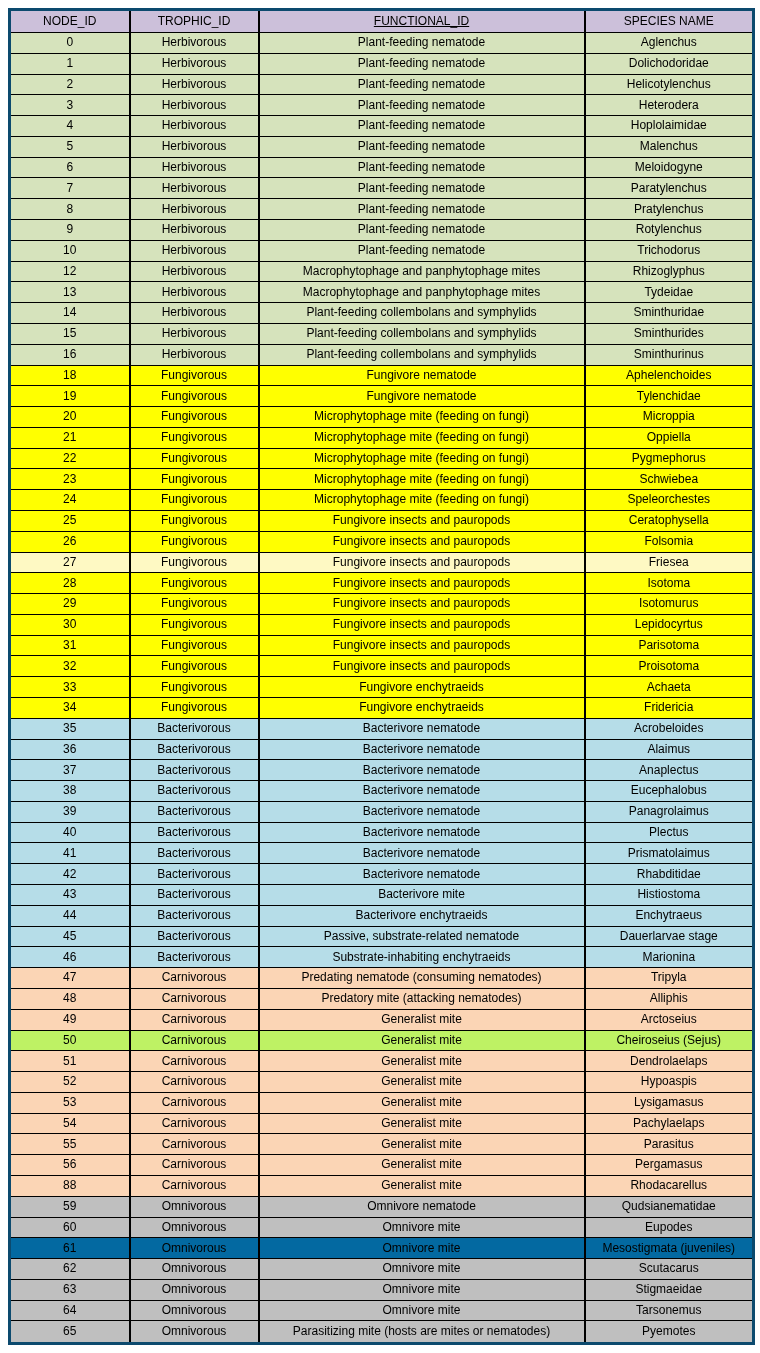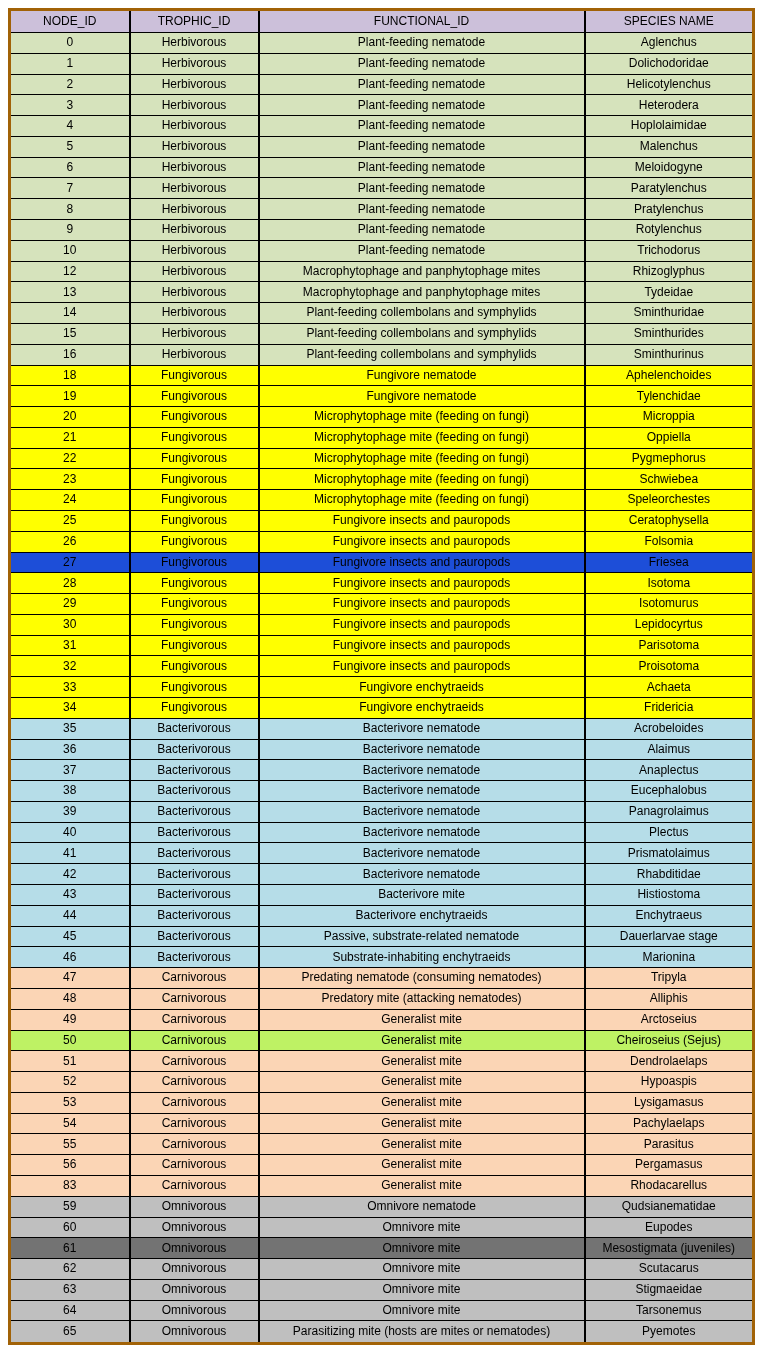--- a/index.html
+++ b/index.html
@@ -14,21 +14,21 @@
     box-sizing: border-box;
     padding: 8px;
     background: #ffffff;
     font-family: "Liberation Sans", sans-serif;
   }
   table.species-table {
     border-collapse: collapse;
     table-layout: fixed;
     width: 744px;
     height: 1337px;
-    border: 3px solid #a16207;
+    border: 3px solid #0c4a6e;
   }
   table.species-table th,
   table.species-table td {
     border-top: 1px solid #000000;
     border-bottom: 1px solid #000000;
     border-left: 2px solid #000000;
     border-right: 2px solid #000000;
     padding: 0 2px;
     text-align: center;
     vertical-align: middle;
@@ -56,21 +56,21 @@
     <colgroup>
       <col class="c-node">
       <col class="c-trophic">
       <col class="c-func">
       <col class="c-species">
     </colgroup>
     <thead>
       <tr id="header-row">
           <th style="background: rgb(204, 192, 218);">NODE_ID</th>
           <th style="background: rgb(204, 192, 218);">TROPHIC_ID</th>
-          <th style="background: rgb(204, 192, 218);">FUNCTIONAL_ID</th>
+          <th style="background: rgb(204, 192, 218); text-decoration: underline;">FUNCTIONAL_ID</th>
           <th style="background: rgb(204, 192, 218);">SPECIES NAME</th>
         </tr>
     </thead>
     <tbody id="table-body">
         <tr style="background: rgb(214, 227, 188);">
           <td>0</td>
           <td>Herbivorous</td>
           <td>Plant-feeding nematode</td>
           <td>Aglenchus</td>
         </tr>
@@ -211,21 +211,21 @@
           <td>Fungivorous</td>
           <td>Fungivore insects and pauropods</td>
           <td>Ceratophysella</td>
         </tr>
         <tr style="background: rgb(255, 255, 0);">
           <td>26</td>
           <td>Fungivorous</td>
           <td>Fungivore insects and pauropods</td>
           <td>Folsomia</td>
         </tr>
-        <tr style="background: #1d4ed8;">
+        <tr style="background: #fef9c3;">
           <td>27</td>
           <td>Fungivorous</td>
           <td>Fungivore insects and pauropods</td>
           <td>Friesea</td>
         </tr>
         <tr style="background: rgb(255, 255, 0);">
           <td>28</td>
           <td>Fungivorous</td>
           <td>Fungivore insects and pauropods</td>
           <td>Isotoma</td>
@@ -392,38 +392,38 @@
           <td>Generalist mite</td>
           <td>Parasitus</td>
         </tr>
         <tr style="background: rgb(251, 213, 181);">
           <td>56</td>
           <td>Carnivorous</td>
           <td>Generalist mite</td>
           <td>Pergamasus</td>
         </tr>
         <tr style="background: rgb(251, 213, 181);">
-          <td>83</td>
+          <td>88</td>
           <td>Carnivorous</td>
           <td>Generalist mite</td>
           <td>Rhodacarellus</td>
         </tr>
         <tr style="background: rgb(191, 191, 191);">
           <td>59</td>
           <td>Omnivorous</td>
           <td>Omnivore nematode</td>
           <td>Qudsianematidae</td>
         </tr>
         <tr style="background: rgb(191, 191, 191);">
           <td>60</td>
           <td>Omnivorous</td>
           <td>Omnivore mite</td>
           <td>Eupodes</td>
         </tr>
-        <tr style="background: #737373;">
+        <tr style="background: #0369a1;">
           <td>61</td>
           <td>Omnivorous</td>
           <td>Omnivore mite</td>
           <td>Mesostigmata (juveniles)</td>
         </tr>
         <tr style="background: rgb(191, 191, 191);">
           <td>62</td>
           <td>Omnivorous</td>
           <td>Omnivore mite</td>
           <td>Scutacarus</td>

